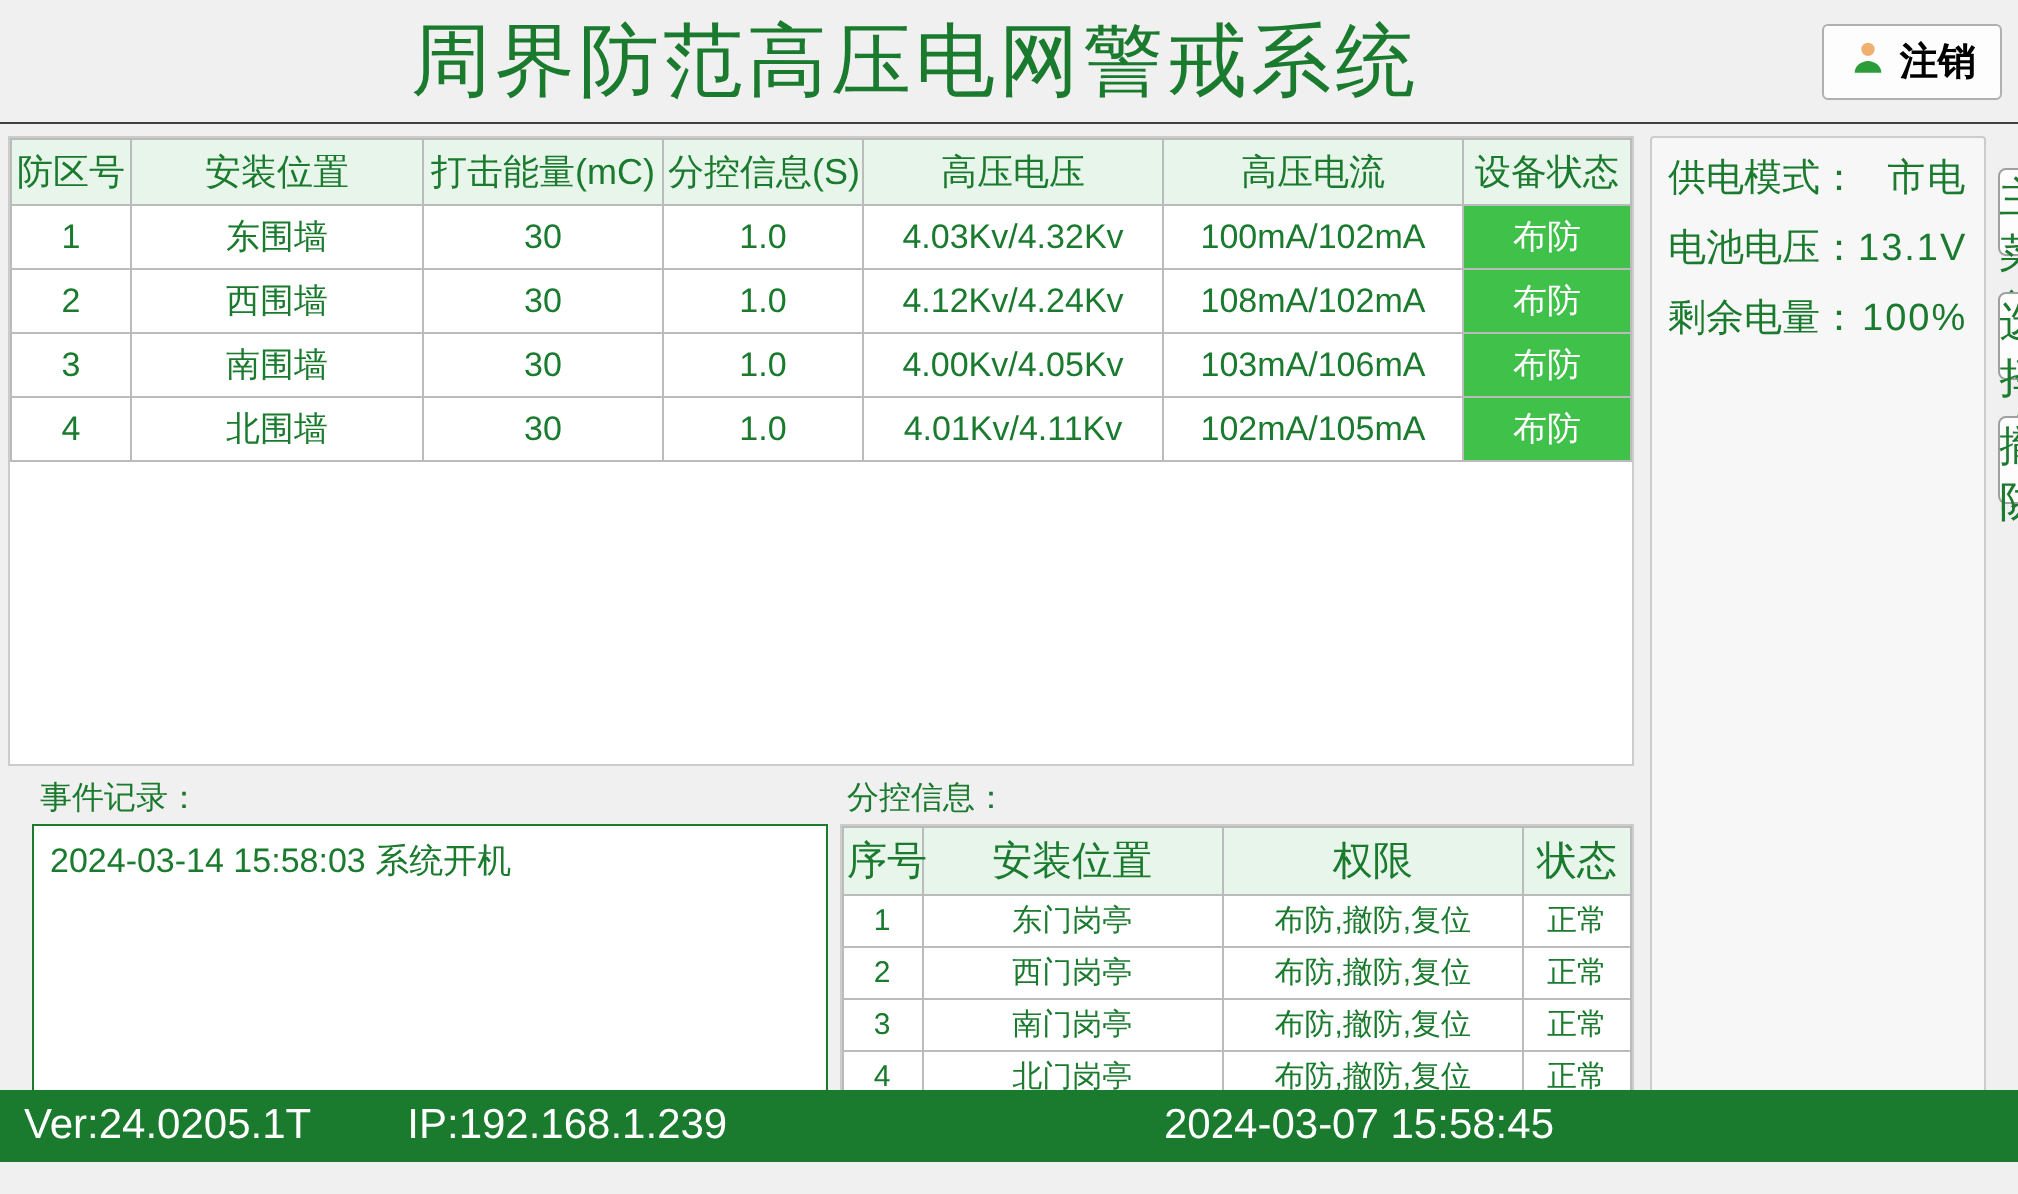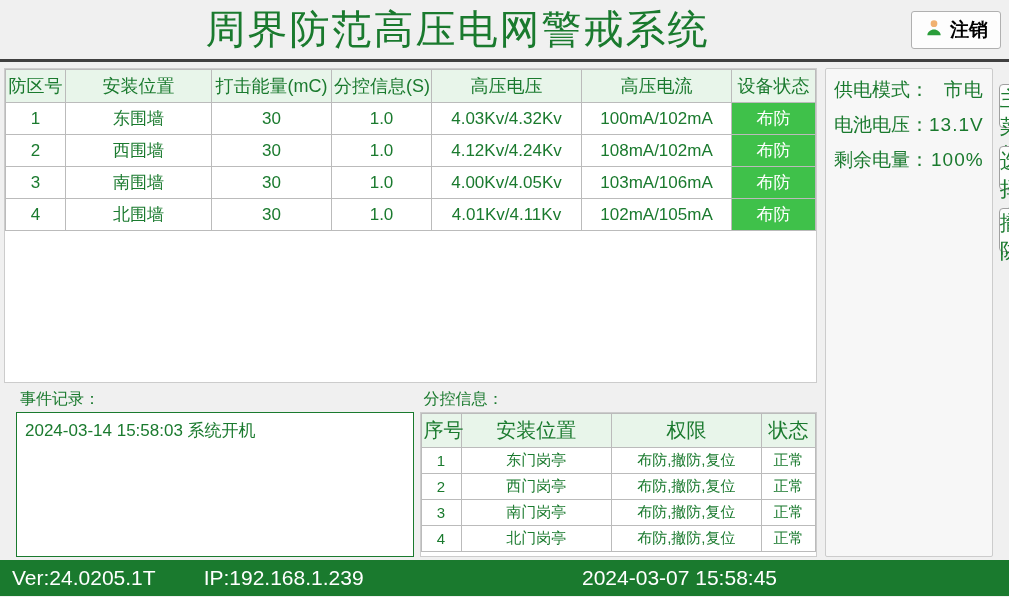--- a/index.html
+++ b/index.html
@@ -9,21 +9,21 @@
     width: 1009px;
     height: 597px;
     overflow: hidden;
     position: relative;
   }
   .header {
     display: flex;
     align-items: center;
     height: 62px;
     background: #f0f0f0;
-    border-bottom: 3px solid #404040;
+    border-bottom: 1px solid #404040;
     padding: 0 4px;
   }
   .title {
     flex: 1;
     text-align: center;
     font-size: 40px;
     color: #1a7a2e;
     font-weight: 500;
     letter-spacing: 2px;
   }
@@ -184,21 +184,21 @@
     border-radius: 4px;
     height: 44px;
     font-size: 21px;
     color: #1a7a2e;
     cursor: pointer;
     letter-spacing: 2px;
     text-align: center;
   }
   .footer {
     position: absolute;
-    bottom: 1px;
+    bottom: 16px;
     left: 0;
     right: 0;
     height: 36px;
     background: #1a7a2e;
     color: #fff;
     display: flex;
     align-items: center;
     font-size: 21px;
     padding: 0 12px;
     gap: 48px;

